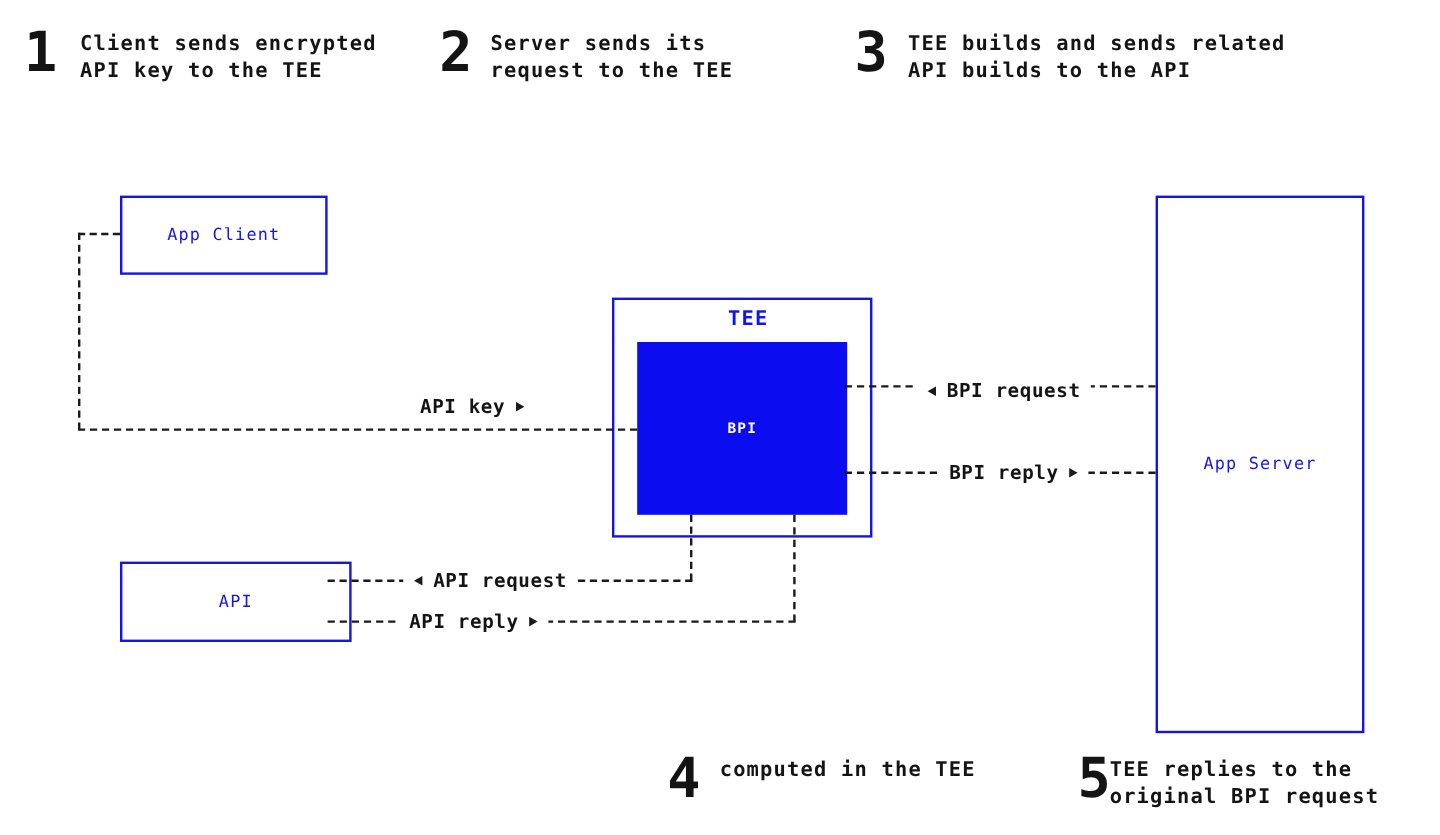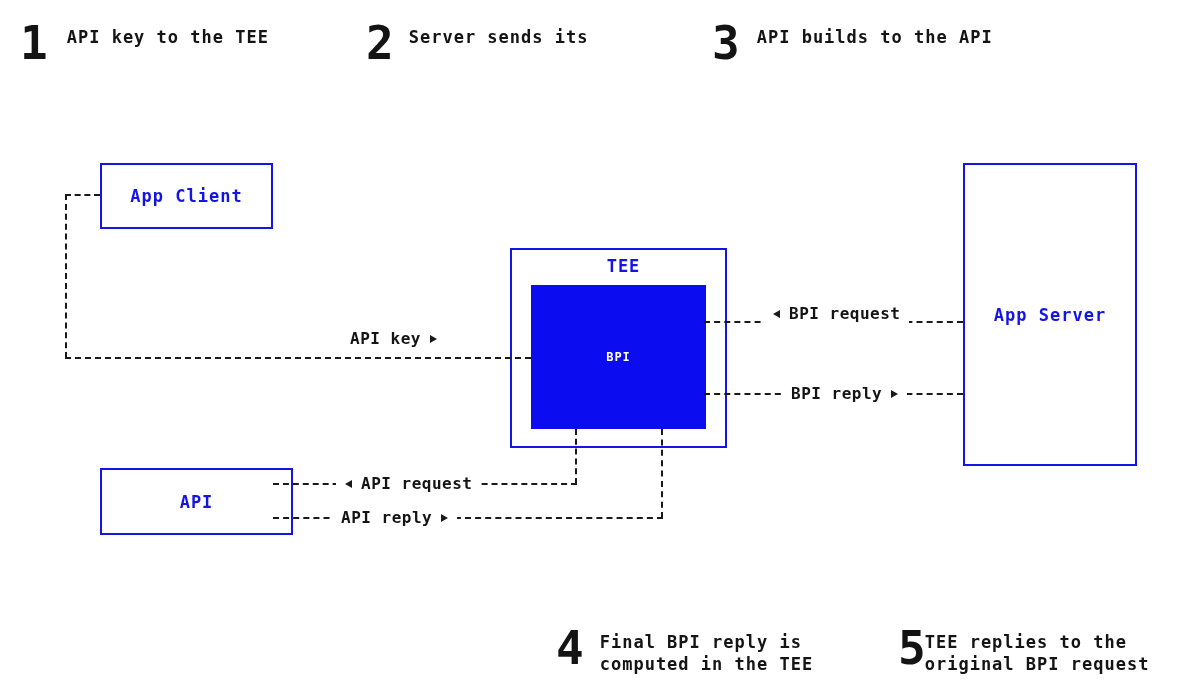--- a/index.html
+++ b/index.html
@@ -22,21 +22,21 @@
     font-size:17px;font-weight:bold;line-height:22px;color:var(--text);
     letter-spacing:1px;white-space:nowrap;
   }
 
   
   .node{
     position:absolute;border:2px solid var(--blue);background:#fff;
     display:flex;align-items:center;justify-content:center;z-index:1;
   }
   .node-label{
-    color:var(--blue);font-weight:bold;font-size:17px;letter-spacing:1px;
+    color:var(--blue);font-weight:normal;font-size:14px;letter-spacing:1px;
     white-space:nowrap;
   }
   .tee-box{justify-content:flex-start;align-items:flex-start;}
   .tee-label{
     position:absolute;top:6px;left:0;right:0;text-align:center;
     color:var(--blue);font-weight:bold;font-size:17px;letter-spacing:1px;padding-left:10px;
   }
   .bpi-box{
     position:absolute;background:var(--bpi-fill);border:none;z-index:2;
     display:flex;align-items:center;justify-content:center;
@@ -60,42 +60,44 @@
   .arr-left{border-top:4px solid transparent;border-bottom:4px solid transparent;border-right:7px solid var(--ink);}
 </style>
 </head>
 <body>
 
 <div class="canvas">
 
   <div class="step" style="left:20px;top:20px;">
     <div class="step-num">1</div>
     <div class="step-text" style="margin-left:20px;margin-top:6px;">
+      <div>Client sends encrypted</div>
       <div>API key to the TEE</div>
     </div>
   </div>
 
   <div class="step" style="left:366px;top:20px;">
     <div class="step-num">2</div>
     <div class="step-text" style="margin-left:16px;margin-top:6px;">
       <div>Server sends its</div>
+      <div>request to the TEE</div>
     </div>
   </div>
 
   <div class="step" style="left:712px;top:20px;">
     <div class="step-num">3</div>
     <div class="step-text" style="margin-left:18px;margin-top:6px;">
+      <div>TEE builds and sends related</div>
       <div>API builds to the API</div>
     </div>
   </div>
 
   <div class="step" style="left:556px;top:625px;">
     <div class="step-num">4</div>
     <div class="step-text" style="margin-left:17px;margin-top:6px;">
-      <div>Final BPI reply is</div>
       <div>computed in the TEE</div>
     </div>
   </div>
 
   <div class="step" style="left:898px;top:625px;">
     <div class="step-num">5</div>
     <div class="step-text" style="margin-top:6px;">
       <div>TEE replies to the</div>
       <div>original BPI request</div>
     </div>
@@ -110,34 +112,34 @@
   </div>
 
   <div class="node tee-box" style="left:510px;top:248px;width:217px;height:200px;">
     <span class="tee-label">TEE</span>
   </div>
 
   <div class="bpi-box" style="left:531px;top:285px;width:175px;height:144px;">
     <span class="bpi-label">BPI</span>
   </div>
 
-  <div class="node" style="left:963px;top:163px;width:174px;height:303px;">
+  <div class="node" style="left:963px;top:163px;width:174px;height:448px;">
     <span class="node-label">App Server</span>
   </div>
 
   <div class="hline" style="left:65px;top:194px;width:35px;"></div>
   <div class="vline" style="left:65px;top:194px;height:164px;"></div>
   <div class="hline" style="left:65px;top:357px;width:466px;"></div>
   <div class="conn-label" style="left:341px;top:339px;">
     <span>API key</span>
       <span class="arr arr-right"></span>
   </div>
 
   <div class="hline" style="left:704px;top:321px;width:259px;"></div>
-  <div class="conn-label" style="left:764px;top:314px;">
+  <div class="conn-label" style="left:764px;top:326px;">
     <span class="arr arr-left"></span>
       <span>BPI request</span>
   </div>
 
   <div class="hline" style="left:704px;top:393px;width:259px;"></div>
   <div class="conn-label" style="left:782px;top:394px;">
     <span>BPI reply</span>
       <span class="arr arr-right"></span>
   </div>
 

